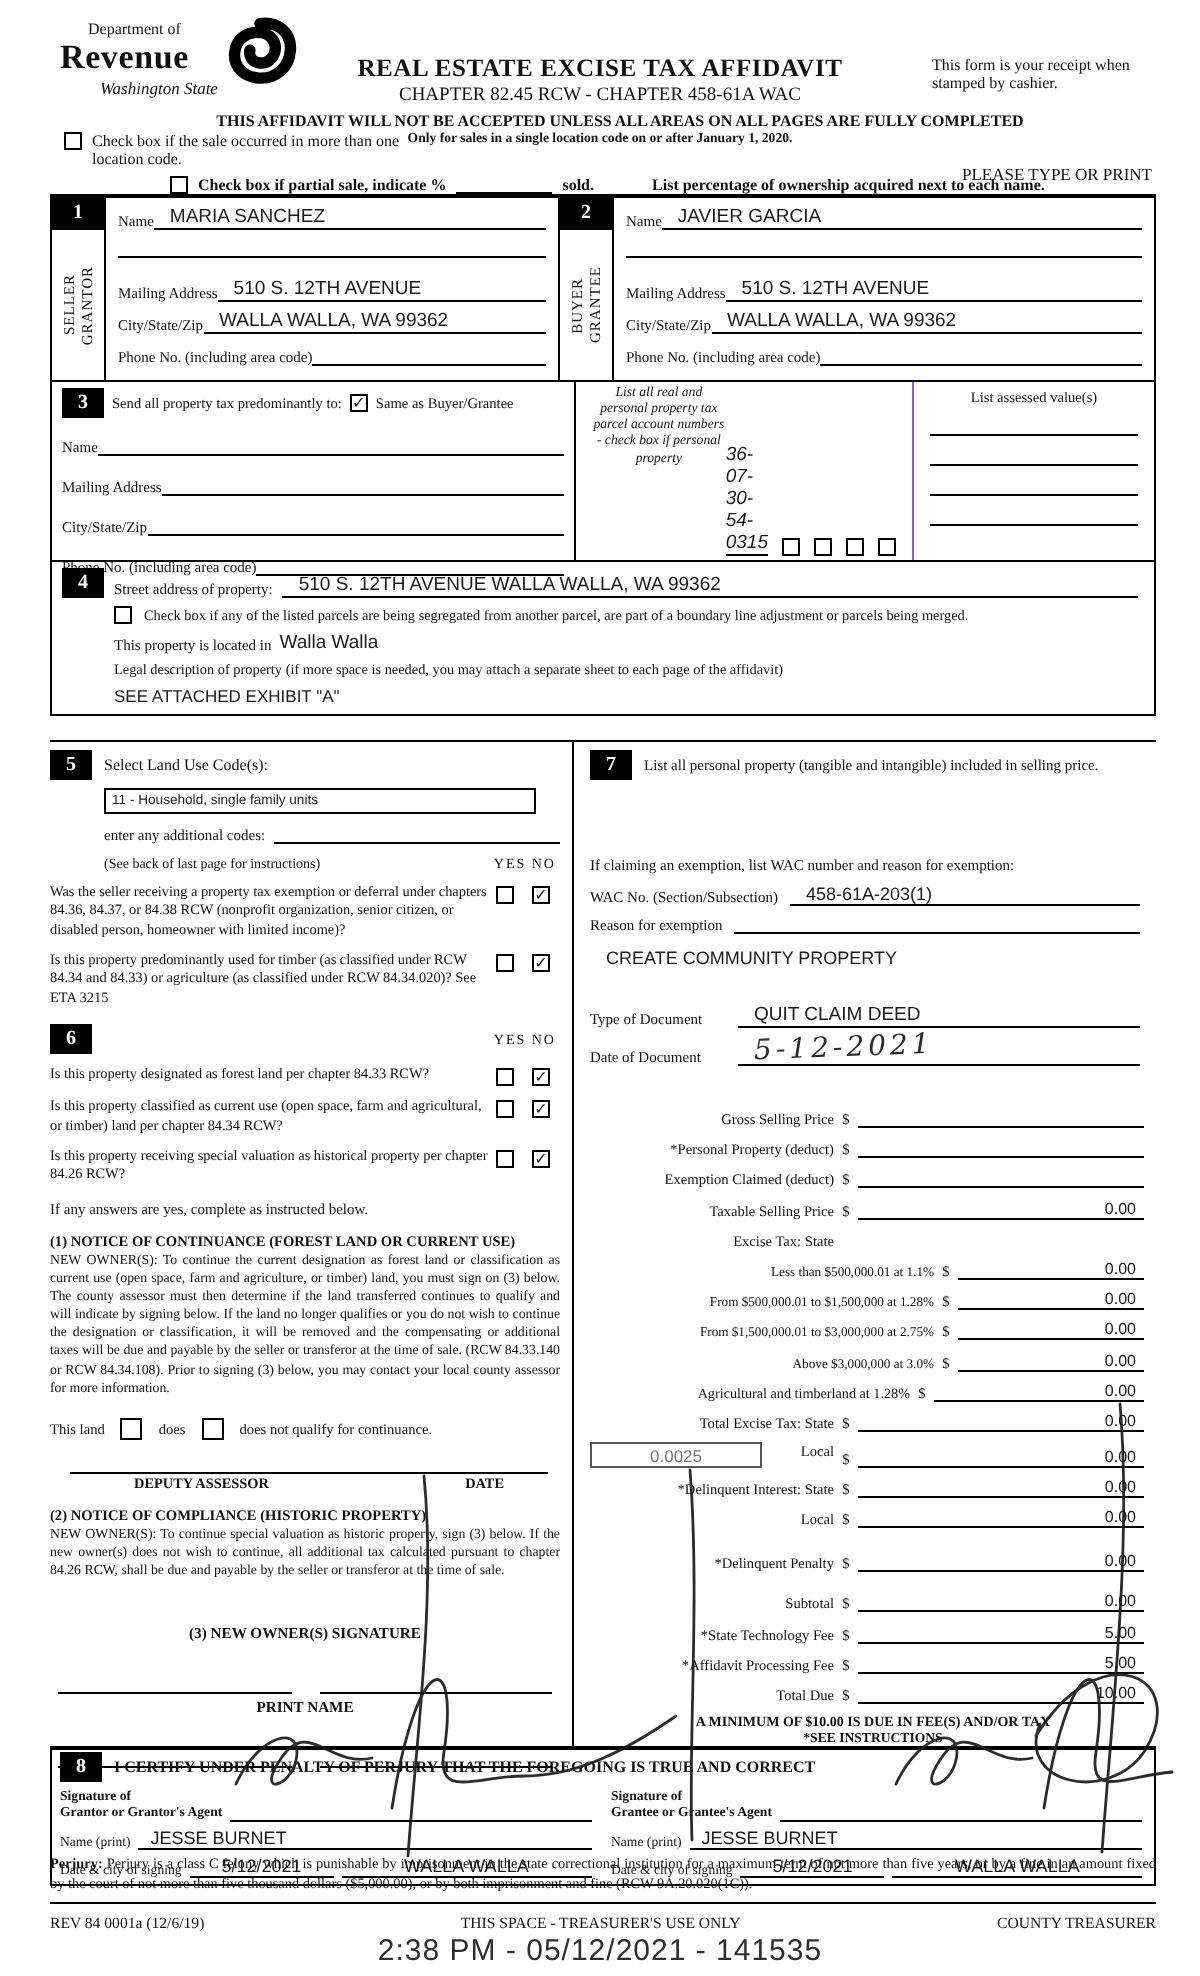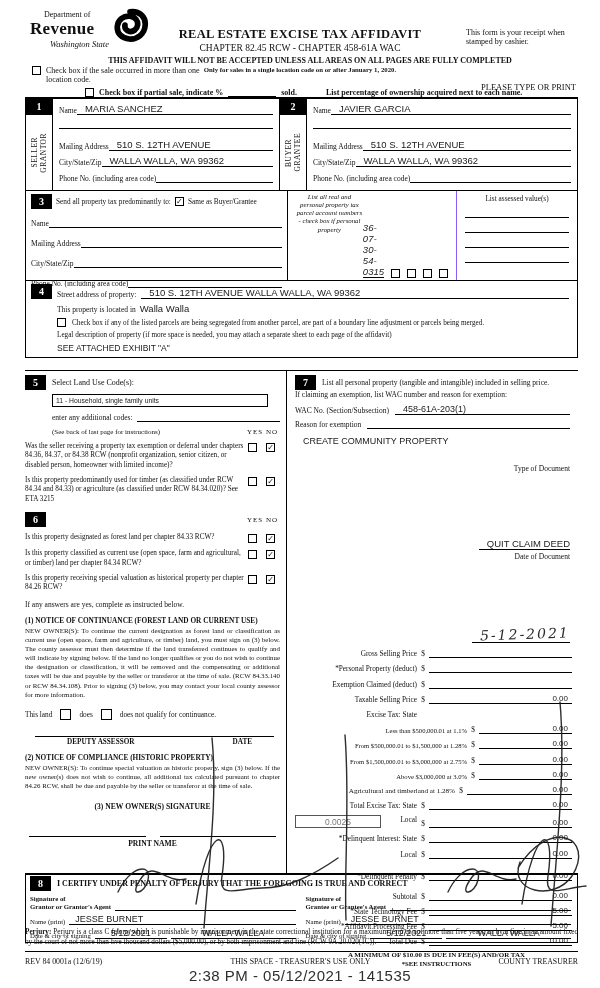--- a/index.html
+++ b/index.html
@@ -84,21 +84,21 @@
   .dline { border-top:1px solid #000; margin:16px 6px 0 10px; display:flex;
            justify-content:space-between; font-size:7.2px; font-weight:bold; padding:1px 22px 0 32px; }
   .sigline-pair { display:flex; gap:14px; margin:16px 4px 0 4px; }
   .sigline-pair div { flex:1; border-bottom:1px solid #000; height:10px; }
 
   
   .exnote { font-size:7.5px; }
   .wacrow { display:flex; align-items:flex-end; gap:6px; font-size:7.5px; margin-top:5px; padding-right:8px; }
   .wacval { border-bottom:1px solid #000; font-family:"Liberation Sans",sans-serif;
             font-size:9px; color:#1a1a1a; flex:1; padding-left:8px; }
-  .docrow { display:flex; align-items:flex-end; gap:6px; font-size:7.5px; margin-top:9px; padding-right:8px;flex-direction:column; }
+  .docrow { display:flex; align-items:flex-end; gap:6px; font-size:7.5px; margin-top:9px; padding-right:8px; }
   .docrow .lab { flex:0 0 68px; }
   .handwrite { font-family:"DejaVu Serif",serif; font-style:italic; font-size:14px;
                transform:rotate(-2deg); color:#2a2a2a; letter-spacing:2px; }
   .trow { display:flex; align-items:flex-end; font-size:7.3px; margin-top:5.2px; padding-right:6px; }
   .tlabel { flex:0 0 122px; text-align:right; }
   .tlabel.wide { flex:0 0 172px; font-size:6.6px; }
   .tcur { flex:0 0 12px; text-align:center; }
   .tline { flex:1; border-bottom:1px solid #000; text-align:right;
            font-family:"Liberation Sans",sans-serif; font-size:8px; color:#1a1a1a;
            padding:0 4px 0 0; min-height:10px; }
@@ -281,27 +281,27 @@
         <div class="vline-sp"></div>
       </div>
     </div>
 
     <div class="row4">
       <div class="r4l1">
         <span class="numbox">4</span>
         <span>Street address of property:</span>
         <span class="fval">510 S. 12TH AVENUE WALLA WALLA, WA  99362</span>
       </div>
+      <div class="r4l2" style="gap:6px;">
+        <span class="cb"></span>
+        <span class="txt7">Check box if any of the listed parcels are being segregated from another parcel, are part of a boundary line adjustment or parcels being merged.</span>
+      </div>
       <div class="r4l2">
         <span>This property is located in</span>
         <span class="sans" style="font-size:9.5px; color:#1a1a1a;">Walla Walla</span>
-      </div>
-      <div class="r4l2" style="gap:6px;">
-        <span class="cb"></span>
-        <span class="txt7">Check box if any of the listed parcels are being segregated from another parcel, are part of a boundary line adjustment or parcels being merged.</span>
       </div>
       <div class="r4l2">
           <span class="txt7">Legal description of property (if more space is needed, you may attach a separate sheet to each page of the affidavit)</span>
         </div>
       <div class="r4l2">
           <span class="sans" style="font-size:8.5px; color:#1a1a1a;">SEE ATTACHED EXHIBIT "A"</span>
         </div>
     </div>
   </div>
 
@@ -375,21 +375,21 @@
       </div>
 
       <div class="dline">
         <span>DEPUTY ASSESSOR</span>
         <span>DATE</span>
       </div>
 
       <div class="notice-t">(2) NOTICE OF COMPLIANCE (HISTORIC PROPERTY)</div>
       <div class="notice-b">NEW OWNER(S): To continue special valuation as historic property, sign (3) below. If the new owner(s) does not wish to continue, all additional tax calculated pursuant to chapter 84.26 RCW, shall be due and payable by the seller or transferor at the time of sale.</div>
 
-      <div class="ctr b" style="font-size:7.6px; margin-top:12px;">(3) NEW OWNER(S) SIGNATURE</div>
+      <div class="ctr b" style="font-size:7.6px; margin-top:22px;">(3) NEW OWNER(S) SIGNATURE</div>
       <div class="sigline-pair">
         <div></div>
         <div></div>
       </div>
       <div class="ctr b" style="font-size:7.6px; margin-top:2px;">PRINT NAME</div>
       <div class="sigline-pair">
         <div></div>
         <div></div>
       </div>
     </div>

